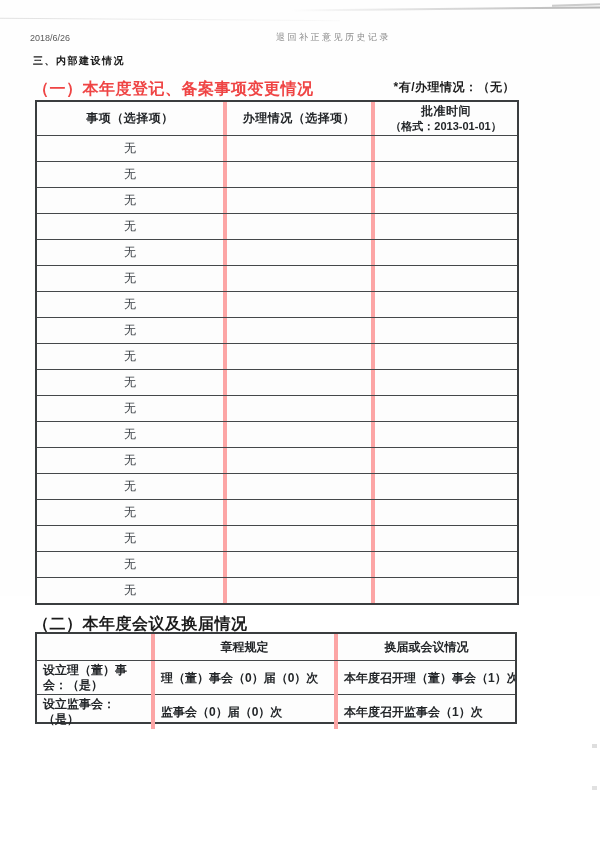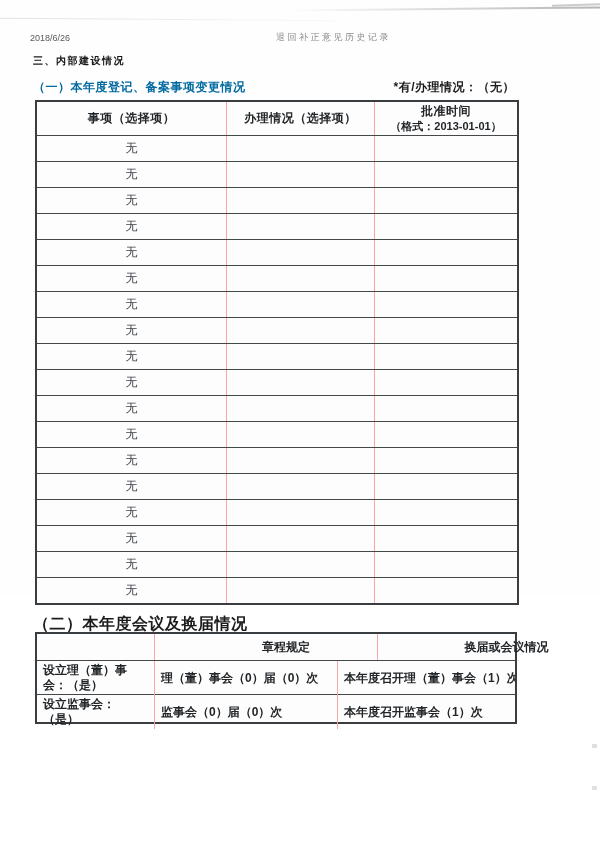--- a/index.html
+++ b/index.html
@@ -43,21 +43,21 @@
     position: absolute; left: 276px; top: 31px;
     font-family: "Liberation Serif", "DejaVu Serif", serif;
     font-size: 9px; color: #8a8a8a; letter-spacing: 2.5px;
   }
   .sec-title {
     position: absolute; left: 33px; top: 54px;
     font-size: 10px; font-weight: bold; color: #161616; letter-spacing: 1.5px;
   }
   .sub1-title {
     position: absolute; left: 33px; top: 79px;
-    font-size: 12px; font-weight: bold; color: #0369a1; letter-spacing: 0.5px;
+    font-size: 16px; font-weight: bold; color: #ef4444; letter-spacing: 0.5px;
   }
   .note {
     position: absolute; right: 85px; top: 79px;
     font-size: 12px; font-weight: bold; color: #1c1c1c; letter-spacing: 0.5px;
   }
 
   
   .table1 {
     position: absolute; left: 35px; top: 100px; width: 480px;
     border: 2px solid #3a3d3f;
@@ -75,21 +75,21 @@
   }
   .t1row {
     display: grid; grid-template-columns: 190px 148px 142px;
     height: 26px; border-top: 1px solid #45484a;
     box-sizing: border-box;
   }
   .t1row > div {
     display: flex; align-items: center; justify-content: center;
     font-size: 12px; color: #3c4146;
   }
-  .v1 { border-right: 1px solid #fca5a5; box-sizing: border-box; }
+  .v1 { border-right: 4px solid #fca5a5; box-sizing: border-box; }
   .fmt { font-size: 11px; letter-spacing: 0; text-align: right; }
 
   
   .sub2-title {
     position: absolute; left: 33px; top: 614px;
     font-size: 16px; font-weight: bold; color: #1c1c1c; letter-spacing: 0.5px;
   }
 
   
   .table2 {
@@ -100,21 +100,21 @@
   .t2row {
     display: grid; grid-template-columns: 118px 183px 177px;
     box-sizing: border-box;
   }
   .t2row > div {
     display: flex; align-items: center;
     font-size: 12px; font-weight: bold; color: #232629;
     padding: 2px 4px 2px 6px; box-sizing: border-box;
     line-height: 15px; letter-spacing: 0;
   }
-  .t2head { height: 26px; gap: 40px; }
+  .t2head { height: 26px; }
   .t2head > div { justify-content: center; padding: 0; }
   .t2r1 { height: 34px; border-top: 1px solid #45484a; }
   .t2r2 { height: 28px; border-top: 1px solid #45484a; }
   .t2c3 { font-size: 11.5px; white-space: nowrap; overflow: hidden; }
 </style>
 </head>
 <body>
 
 <div class="page">
 

